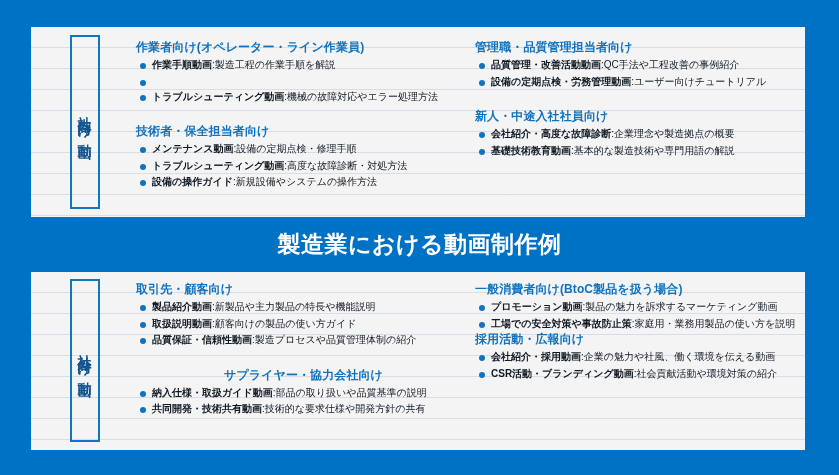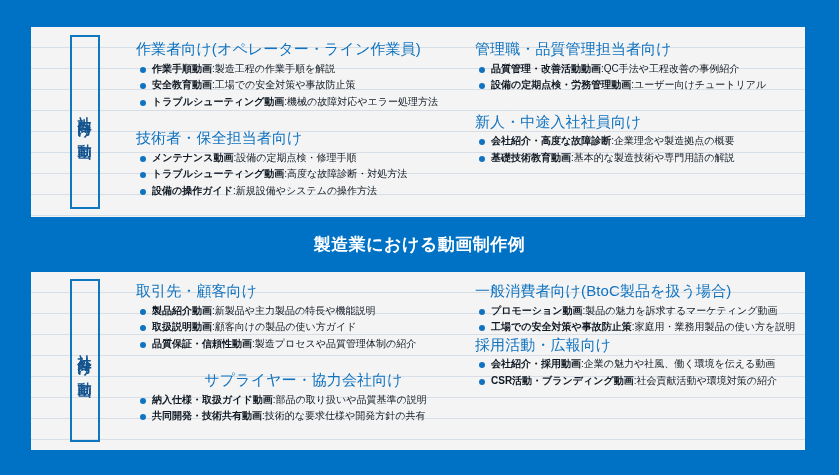--- a/index.html
+++ b/index.html
@@ -30,21 +30,21 @@
 
   
   #title-band{
     position:absolute;
     left:0;top:217px;width:839px;height:55px;
     background:#0072c6;
     display:flex;align-items:center;justify-content:center;
   }
   #title-band .title-text{
     color:#ffffff;
-    font-size:17px;
+    font-size:23px;
     font-weight:bold;
     letter-spacing:.5px;
     white-space:nowrap;
   }
 
   
   .side-label{
     position:absolute;
     left:39px;
     width:30px;
@@ -72,22 +72,22 @@
     left:101px;right:8px;top:0;bottom:0;
     display:flex;
   }
   .col{flex:0 0 auto;}
   .col-left{width:335px;padding-left:4px;}
   .col-right{width:auto;padding-left:4px;}
 
   .group{margin-bottom:4px;}
   .group-heading{
     color:#1173bf;
-    font-size:15px;
-    font-weight:normal;
+    font-size:12px;
+    font-weight:bold;
     line-height:1.1;
     letter-spacing:.1px;
     white-space:nowrap;
   }
   .items{list-style:none;margin:0;padding:0;}
   .item{
     display:flex;
     align-items:flex-start;
     font-size:10px;
     line-height:1.15;
@@ -130,21 +130,20 @@
 
       <div class="group grp-1">
         <div class="group-heading">作業者向け(オペレーター・ライン作業員)</div>
         <ul class="items">
           <li class="item">
             <span class="bullet"></span>
             <span class="item-text"><span class="lead">作業手順動画</span><span class="desc">:製造工程の作業手順を解説</span></span>
           </li>
           <li class="item">
             <span class="bullet"></span>
-            <span class="item-text"><span class="lead">安全教育動画</span><span class="desc">:工場での安全対策や事故防止策</span></span>
           </li>
           <li class="item">
             <span class="bullet"></span>
             <span class="item-text"><span class="lead">トラブルシューティング動画</span><span class="desc">:機械の故障対応やエラー処理方法</span></span>
           </li>
         </ul>
       </div>
 
       <div class="group grp-2">
         <div class="group-heading">技術者・保全担当者向け</div>

